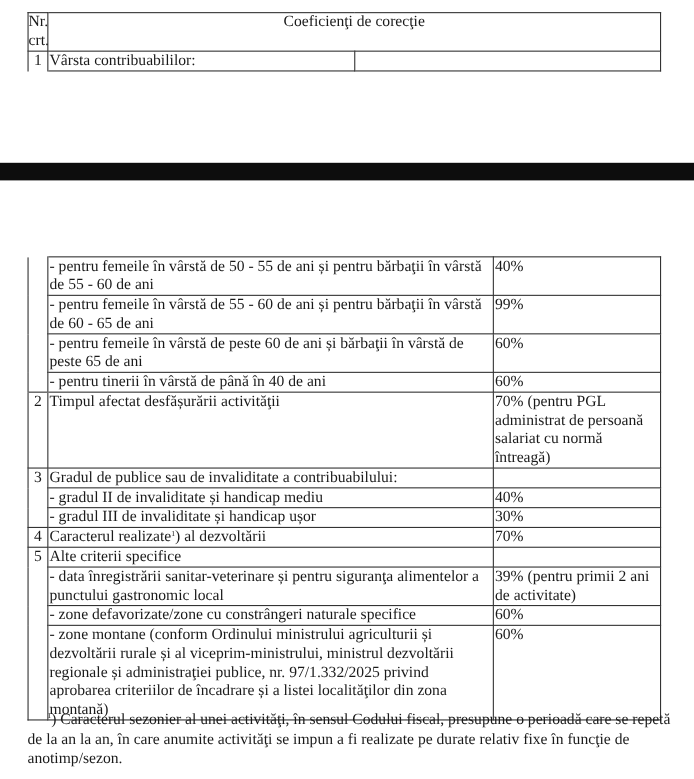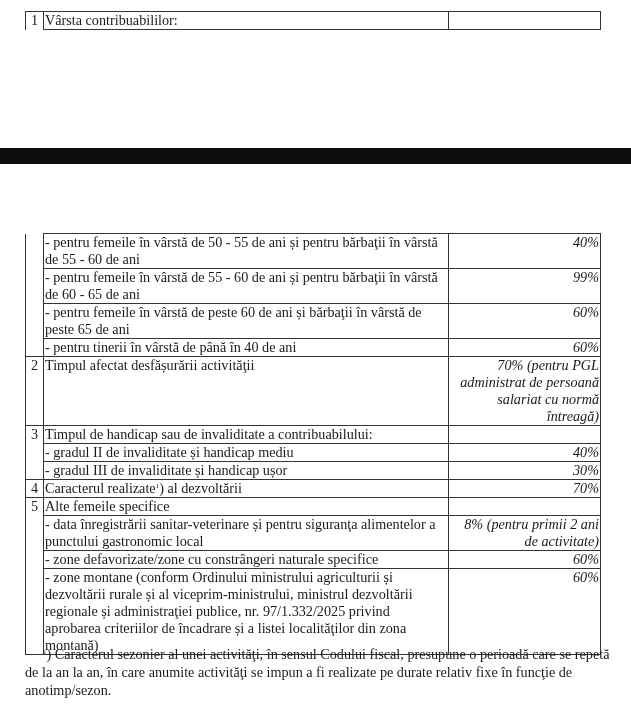--- a/index.html
+++ b/index.html
@@ -11,21 +11,21 @@
     }
     table.doc {
       position: absolute; left: 25px; width: 576px;
       border-collapse: collapse; table-layout: fixed;
     }
     table.doc td {
       border: 1px solid #333; padding: 0 1px; vertical-align: top;
       line-height: 17px;
     }
     table.doc td.nr { width: 17px; text-align: center; padding: 0; }
-    table.doc td.val { width: 149px; text-align: right; font-style: italic; }
+    table.doc td.val { width: 149px; text-align: left; }
     table.doc td.noborder-top { border-top: none; }
     table.doc td.noborder-bottom { border-bottom: none; }
     #table1 { top: 11px; }
     #table1 td.nrhead { text-align: left; padding: 0; line-height: 17px; }
     #table1 td.title { text-align: center; }
     #table2 { top: 233px; }
     .black-bar {
       position: absolute; left: 0; top: 148px; width: 631px; height: 16px;
       background: #0d0d0d;
     }
@@ -34,20 +34,27 @@
       position: absolute; left: 25px; top: 645px; width: 585px;
       line-height: 18px; text-indent: 18px;
     }
     .spacer { height: 17px; }
   </style>
 </head>
 <body>
 
 <table class="doc" id="table1">
   <tbody>
+      <tr>
+    <td class="nr nrhead">
+      <span>Nr.</span><br>
+      <span>crt.</span>
+    </td>
+    <td class="title" colspan="2">Coeficienţi de corecţie</td>
+  </tr>
   <tr>
     <td class="nr noborder-bottom">1</td>
     <td>Vârsta contribuabililor:</td>
     <td class="val"></td>
   </tr>
 </tbody>
   </table>
 
 <div class="black-bar"></div>
 
@@ -72,21 +79,21 @@
   </tr>
 
   <tr>
     <td class="nr">2</td>
     <td>Timpul afectat desfășurării activităţii</td>
     <td class="val">70% (pentru PGL administrat de persoană salariat cu normă întreagă)</td>
   </tr>
 
   <tr>
     <td class="nr" rowspan="3">3</td>
-    <td>Timpul de handicap sau de invaliditate a contribuabilului:</td>
+    <td>Gradul de publice sau de invaliditate a contribuabilului:</td>
     <td class="val">
           <div class="spacer"></div>
         </td>
   </tr>
   <tr>
     <td>- gradul II de invaliditate și handicap mediu</td>
     <td class="val">40%</td>
   </tr>
   <tr>
     <td>- gradul III de invaliditate și handicap ușor</td>
@@ -94,28 +101,28 @@
   </tr>
 
   <tr>
     <td class="nr">4</td>
     <td><span>Caracterul realizate</span><span class="sup">1</span><span>) al dezvoltării</span></td>
     <td class="val">70%</td>
   </tr>
 
   <tr>
     <td class="nr" rowspan="4">5</td>
-    <td>Alte femeile specifice</td>
+    <td>Alte criterii specifice</td>
     <td class="val">
           <div class="spacer"></div>
         </td>
   </tr>
   <tr>
     <td>- data înregistrării sanitar-veterinare și pentru siguranţa alimentelor a punctului gastronomic local</td>
-    <td class="val">8% (pentru primii 2 ani de activitate)</td>
+    <td class="val">39% (pentru primii 2 ani de activitate)</td>
   </tr>
   <tr>
     <td>- zone defavorizate/zone cu constrângeri naturale specifice</td>
     <td class="val">60%</td>
   </tr>
   <tr>
     <td>- zone montane (conform Ordinului ministrului agriculturii și dezvoltării rurale și al viceprim-ministrului, ministrul dezvoltării regionale și administraţiei publice, nr. 97/1.332/2025 privind aprobarea criteriilor de încadrare și a listei localităţilor din zona montană)</td>
     <td class="val">60%</td>
   </tr>
 </tbody>

